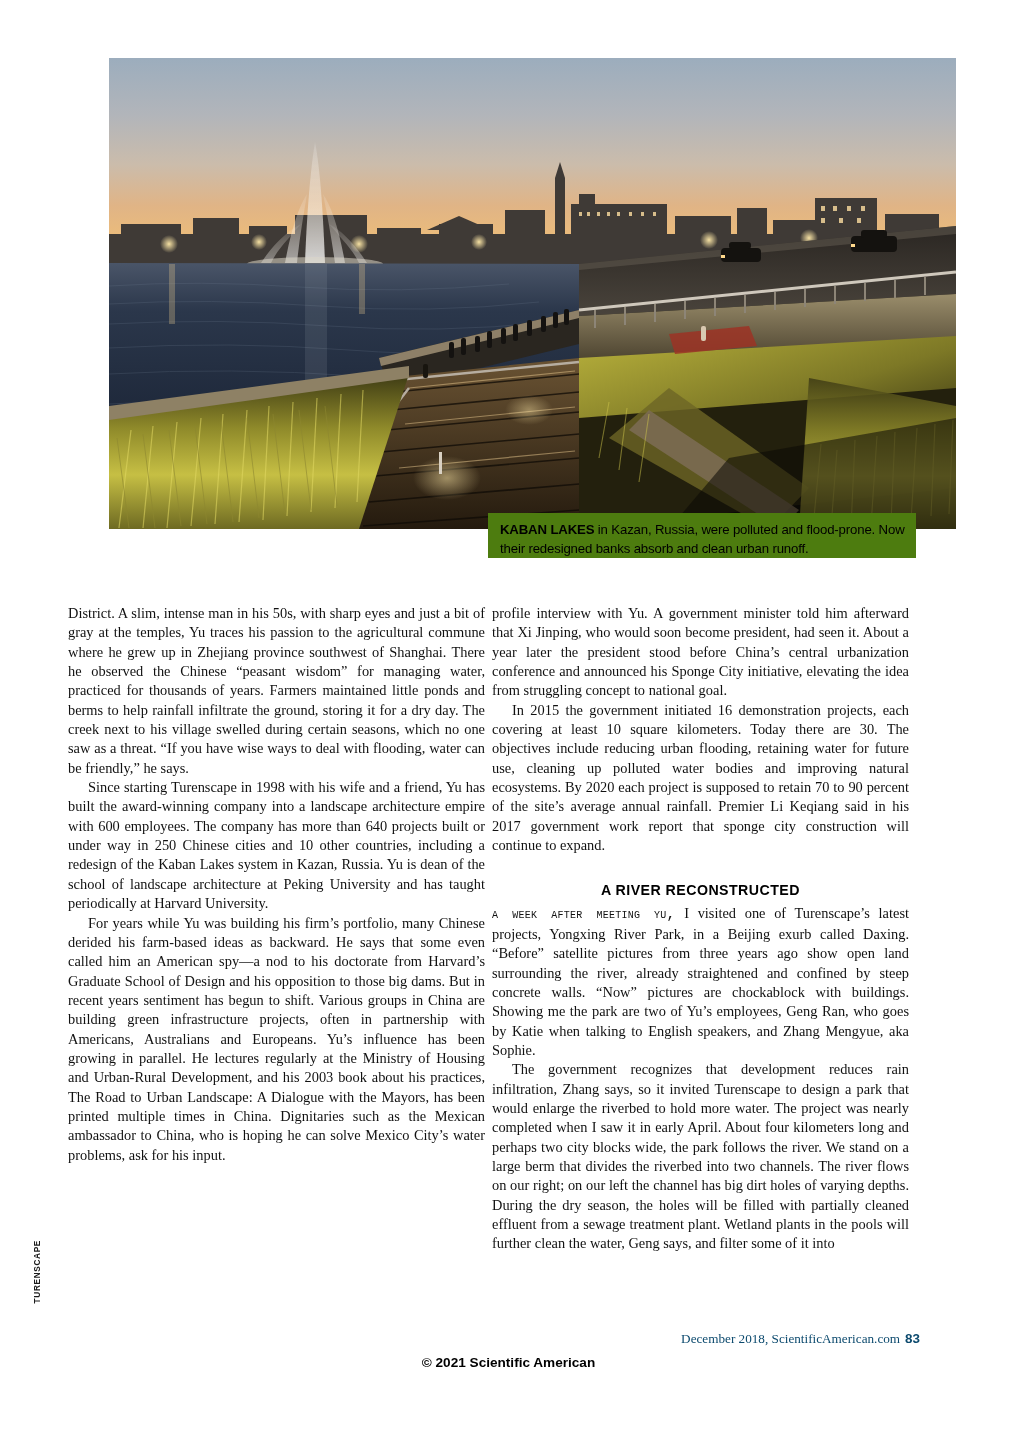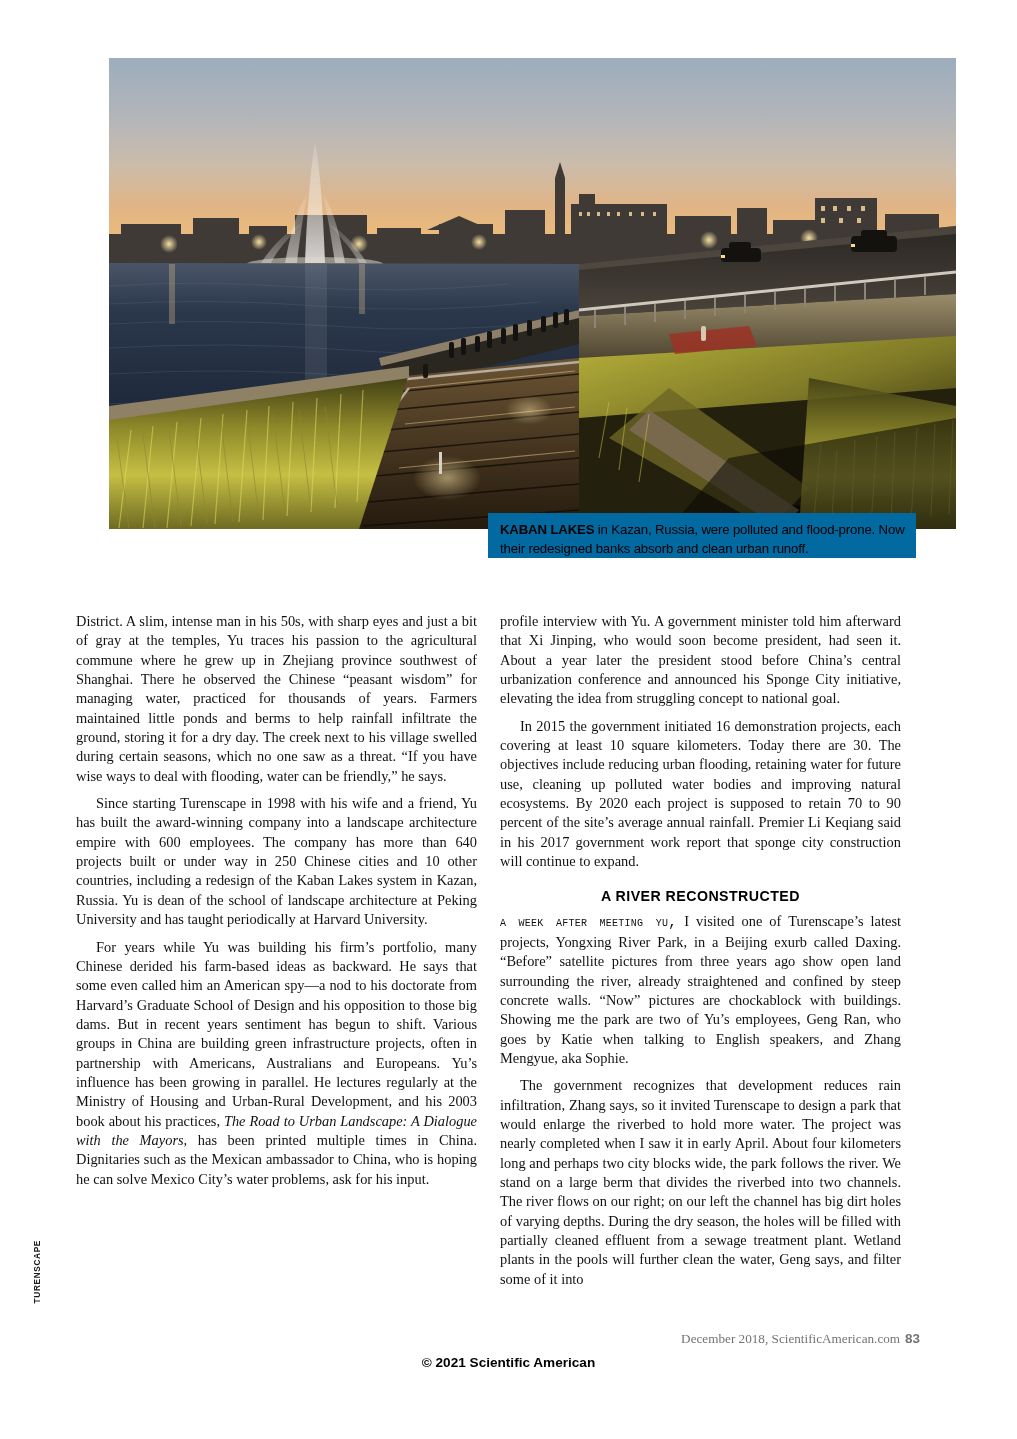--- a/index.html
+++ b/index.html
@@ -34,21 +34,21 @@
     display: block;
   }
 
   
   .caption-box {
     position: absolute;
     left: 488px;
     top: 513px;
     width: 428px;
     padding: 8px 0 0 12px;
-    background: #0369a1;
+    background: #4d7c0f;
     box-sizing: border-box;
   }
   .caption-text {
     font-family: "Liberation Sans", sans-serif;
     font-size: 13.2px;
     line-height: 18.6px;
     color: #000000;
     letter-spacing: -0.15px;
     margin: 0;
   }
@@ -66,48 +66,47 @@
   }
   .col {
     position: absolute;
     top: 0;
     width: 417px;
   }
   .col-left  { left: 0px; }
   .col-right { left: 424px; }
 
   .col p {
-    margin: 8px;
+    margin: 0;
     font-family: "Liberation Serif", serif;
     font-size: 14.4px;
     line-height: 19.35px;
     text-align: justify;
     text-justify: inter-word;
     color: #111111;
     hyphens: manual;
   }
   .col p.indent {
     text-indent: 20px;
   }
   .book-title {
-    font-style: italic;
   }
   .smallcaps {
     font-variant: small-caps;
     letter-spacing: 0.25px;
     font-family: Liberation Mono, monospace;
   }
 
   .section-head {
     font-family: "Liberation Sans", sans-serif;
     font-weight: bold;
     font-size: 14.2px;
     letter-spacing: 0.45px;
     text-align: center;
-    margin: 17px 0 6px 0;
+    margin: 27px 0 6px 0;
     color: #000000;
   }
 
   
   .photo-credit {
     position: absolute;
     left: 33px;
     top: 1240px;
     font-family: "Liberation Sans", sans-serif;
     font-size: 8.2px;
@@ -120,21 +119,21 @@
     white-space: nowrap;
   }
 
   
   .folio {
     position: absolute;
     right: 97px;
     top: 1331px;
     font-family: "Liberation Serif", serif;
     font-size: 13.2px;
-    color: #737373;
+    color: #0c4a6e;
     white-space: nowrap;
   }
   .folio-page {
     font-weight: bold;
     font-family: "Liberation Sans", sans-serif;
     font-size: 13.4px;
     margin-left: 5px;
   }
   .copyright {
     position: absolute;

